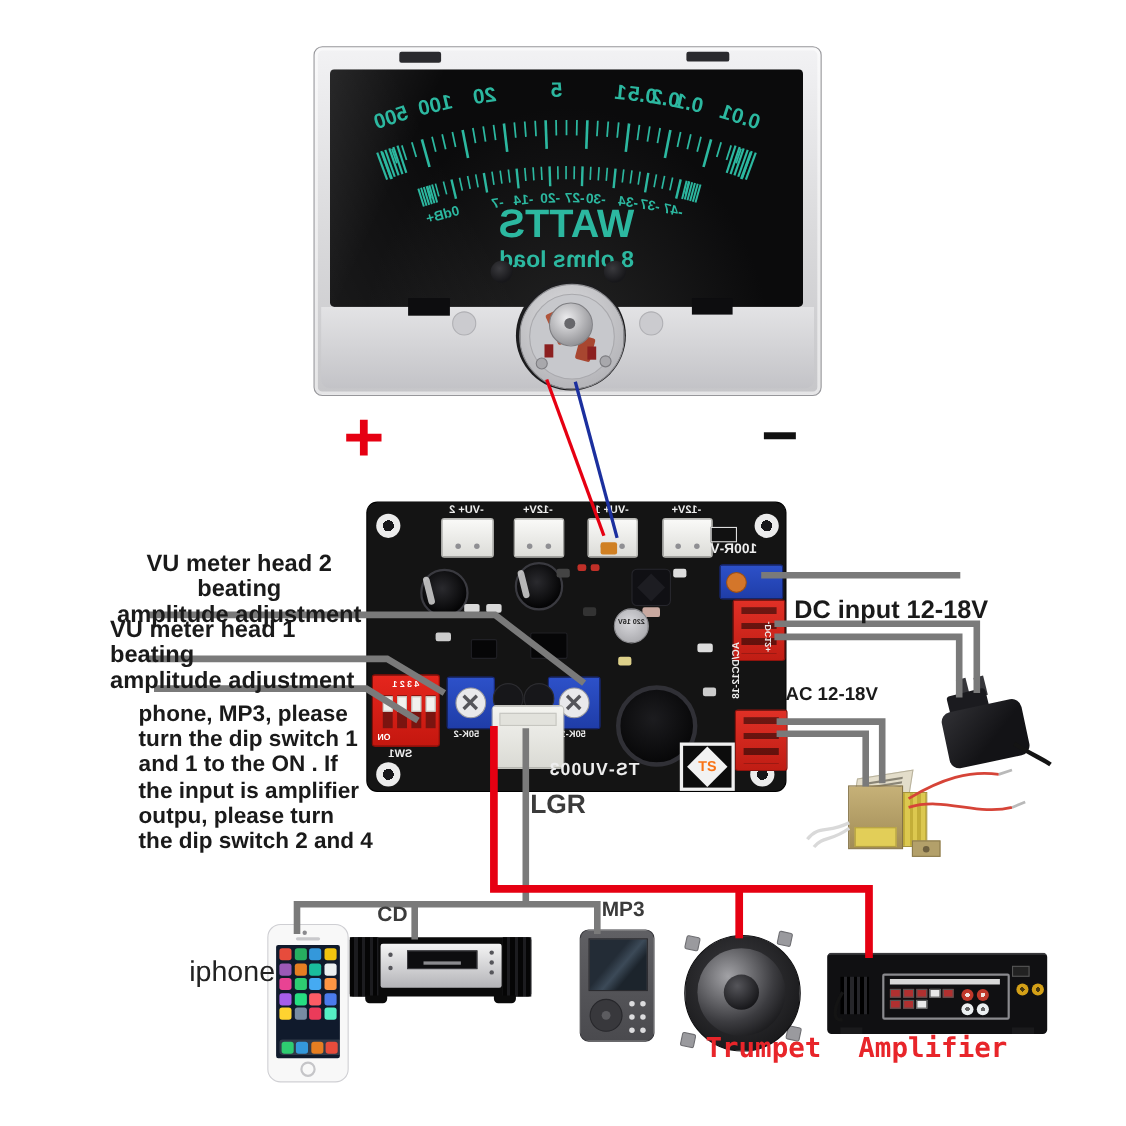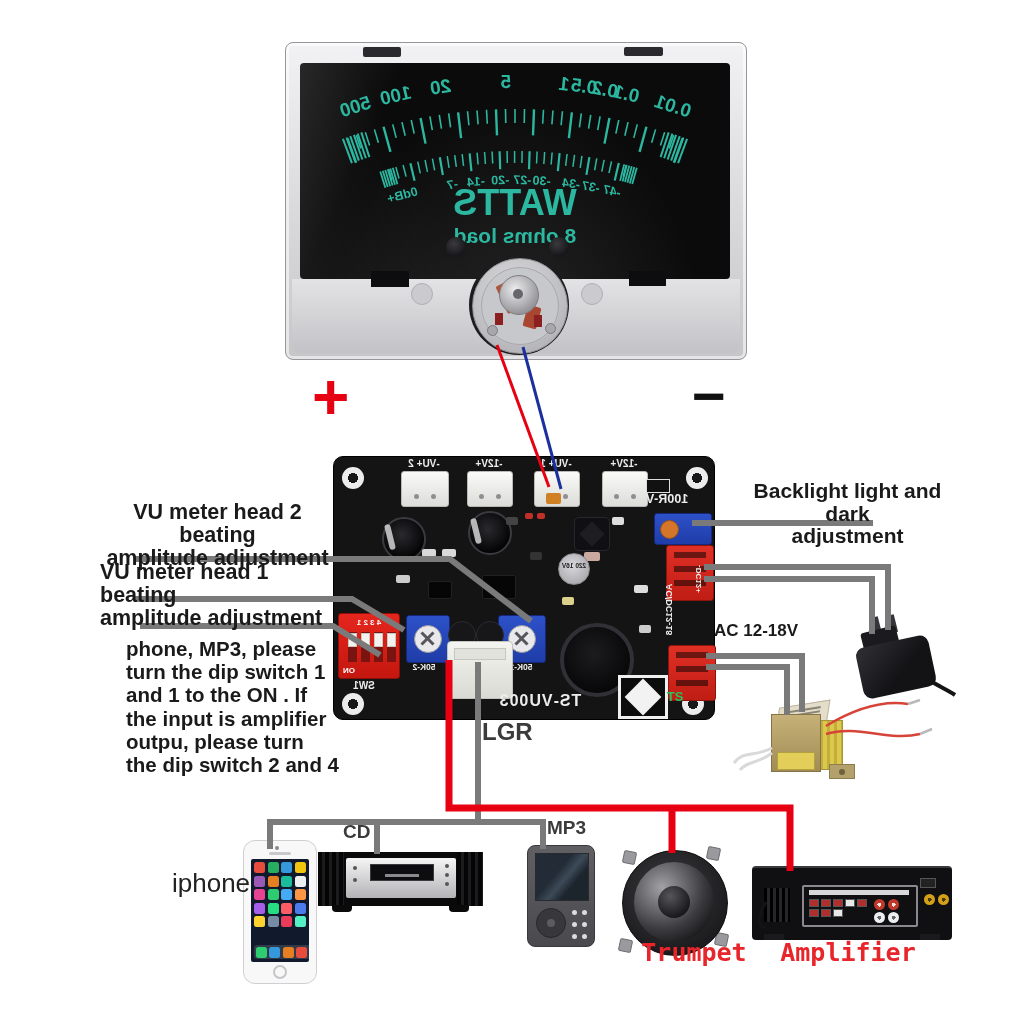--- a/index.html
+++ b/index.html
@@ -48,21 +48,21 @@
   .potscrew i{position:absolute;left:11px;top:4px;width:3px;height:17px;background:#55555a;}
   .trz{width:26px;height:26px;border-radius:50%;background:#17171a;border:1px solid #2c2c30;}
   .soic{background:#060607;border:1px solid #202025;border-radius:2px;}
   .res{border-radius:2px;}
   .dip{background:linear-gradient(180deg,#e5261d,#c4170f);border:1px solid #8f0e07;border-radius:3px;}
   .dipslot{position:absolute;top:18px;width:9px;height:30px;background:#7a1410;}
   .diplever{position:absolute;top:1px;left:0;width:9px;height:14px;background:#f2f2ee;border:1px solid #c9c9c3;box-sizing:border-box;}
   .wconn{background:linear-gradient(180deg,#f4f4f0,#dadad4);border:1px solid #c3c3bd;border-radius:4px;}
   .tslogo{border:3px solid #f0f0f0;background:#0c0c0c;}
   .tsdiamond{position:absolute;left:50%;top:50%;width:26px;height:26px;background:#f2f2f2;transform:translate(-50%,-50%) rotate(45deg);}
-  .tstext{position:absolute;left:0;top:50%;width:100%;transform:translateY(-52%);text-align:center;color:#22c55e;font-weight:bold;font-size:13px;padding-left:32px;}
+  .tstext{position:absolute;left:0;top:50%;width:100%;transform:translateY(-52%);text-align:center;color:#f97316;font-weight:bold;font-size:13px;}
 
   
   #iphone{left:243px;top:840px;width:72px;height:142px;background:#f8f8f8;border:1px solid #cfcfd3;border-radius:12px;}
   #iphoneScreen{left:7px;top:18px;width:58px;height:103px;background:#101a2c;border-radius:2px;overflow:hidden;}
   #appgrid{position:absolute;left:3px;top:3px;width:54px;display:flex;flex-wrap:wrap;gap:2.5px;}
   #appdock{position:absolute;left:3px;bottom:3px;width:54px;display:flex;gap:2.5px;background:rgba(255,255,255,.14);border-radius:3px;padding:1.5px;}
   .appicon{width:11px;height:11px;border-radius:2.5px;}
   #cdplayer{left:318px;top:852px;width:165px;height:54px;background:#0a0a0a;border-radius:3px;}
   .cdcap{position:absolute;top:0;width:26px;height:54px;background:repeating-linear-gradient(90deg,#050505 0 4px,#1c1c1f 4px 7px);}
   #cdface{position:absolute;left:28px;top:6px;width:110px;height:40px;background:linear-gradient(180deg,#f5f5f5,#b3b3b7);border-radius:2px;}
@@ -542,24 +542,21 @@
     <div>amplitude adjustment</div>
   </div>
   <div class="abs lbl" style="left:126px;top:637px;width:218px;font-size:20.5px;line-height:23.2px;">
     <div>phone, MP3, please</div>
     <div>turn the dip switch 1</div>
     <div>and 1 to the ON . If</div>
     <div>the input is amplifier</div>
     <div>outpu, please turn</div>
     <div>the dip switch 2 and 4</div>
   </div>
-  <div class="abs lbl" style="left:740px;top:480px;width:215px;font-size:21px;text-align:center;">
-    <div>Backlight light and dark</div>
-    <div>adjustment</div>
-  </div>
+  <div class="abs lbl" style="left:722px;top:542px;font-size:23px;">DC input 12-18V</div>
   <div class="abs lbl" style="left:714px;top:622px;font-size:17px;">AC 12-18V</div>
   <div class="abs" style="left:482px;top:718px;font-size:24px;font-weight:bold;color:#3b3b3b;">LGR</div>
   <div class="abs" style="left:343px;top:821px;font-size:19px;font-weight:bold;color:#3b3b3b;">CD</div>
   <div class="abs" style="left:547px;top:817px;font-size:19px;font-weight:bold;color:#3b3b3b;">MP3</div>
   <div class="abs" style="left:172px;top:868px;font-size:26px;color:#222;">iphone</div>
   <div class="abs redtext mono" style="left:634px;top:938px;width:120px;font-size:25px;font-weight:bold;text-align:center;">Trumpet</div>
   <div class="abs redtext mono" style="left:768px;top:938px;width:160px;font-size:25px;font-weight:bold;text-align:center;">Amplifier</div>
 
 </div>
 

